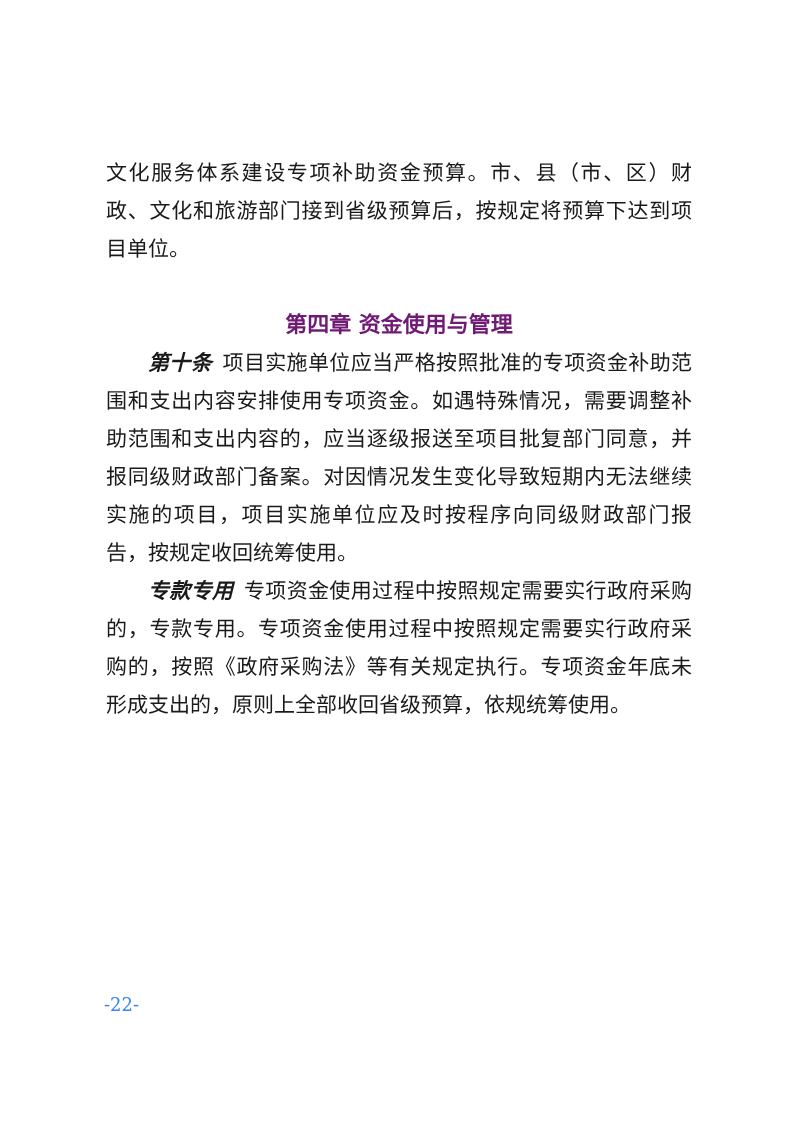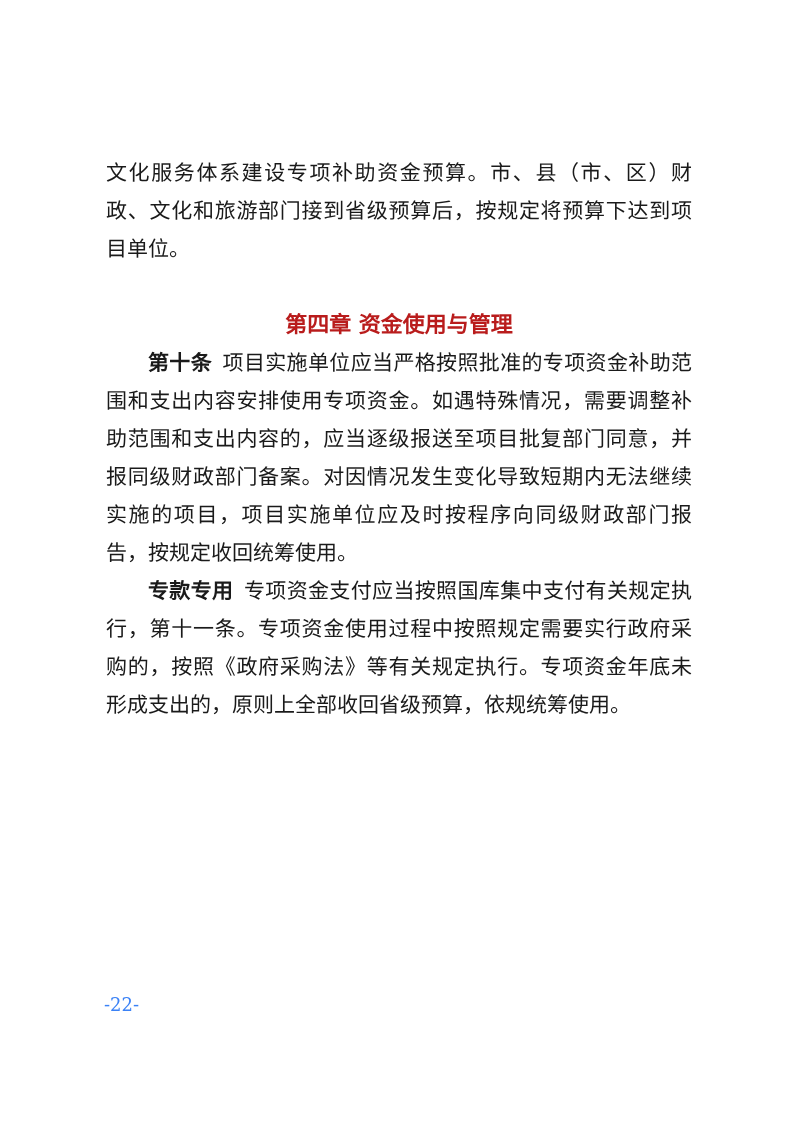--- a/index.html
+++ b/index.html
@@ -35,45 +35,46 @@
   }
   .para.article {
     text-indent: 2em;
   }
   .para.squeeze {
     letter-spacing: -1px;
   }
   .lead {
     font-weight: bold;
     padding-right: 0.5em;
+    font-style: italic;
   }
   .chapter {
     margin: 38px 0 0 0;
     font-size: 22px;
     line-height: 38px;
     font-weight: bold;
     text-align: center;
     text-indent: 0;
     font-family: "DejaVu Sans", "Liberation Sans", sans-serif;
-    color: #b91c1c;
+    color: #701a75;
   }
   .page-number {
     position: absolute;
     left: 104px;
     top: 986px;
     font-size: 18px;
     line-height: 22px;
     font-family: "DejaVu Serif", "Liberation Serif", serif;
     color: #3b82f6;
   }
 </style>
 </head>
 <body>
 
 <div class="page">
   <div class="content" id="doc-content">
       <p class="para cont">文化服务体系建设专项补助资金预算。市、县（市、区）财政、文化和旅游部门接到省级预算后，按规定将预算下达到项目单位。</p>
       <div class="chapter">第四章 资金使用与管理</div>
       <p class="para article"><span class="lead">第十条</span><span>项目实施单位应当严格按照批准的专项资金补助范围和支出内容安排使用专项资金。如遇特殊情况，需要调整补助范围和支出内容的，应当逐级报送至项目批复部门同意，并报同级财政部门备案。对因情况发生变化导致短期内无法继续实施的项目，项目实施单位应及时按程序向同级财政部门报告，按规定收回统筹使用。</span></p>
-      <p class="para article"><span class="lead">专款专用</span><span>专项资金支付应当按照国库集中支付有关规定执行，第十一条。专项资金使用过程中按照规定需要实行政府采购的，按照《政府采购法》等有关规定执行。专项资金年底未形成支出的，原则上全部收回省级预算，依规统筹使用。</span></p>
+      <p class="para article"><span class="lead">专款专用</span><span>专项资金使用过程中按照规定需要实行政府采购的，专款专用。专项资金使用过程中按照规定需要实行政府采购的，按照《政府采购法》等有关规定执行。专项资金年底未形成支出的，原则上全部收回省级预算，依规统筹使用。</span></p>
     </div>
   <div class="page-number">-22-</div>
 </div>
 
 </body></html>

